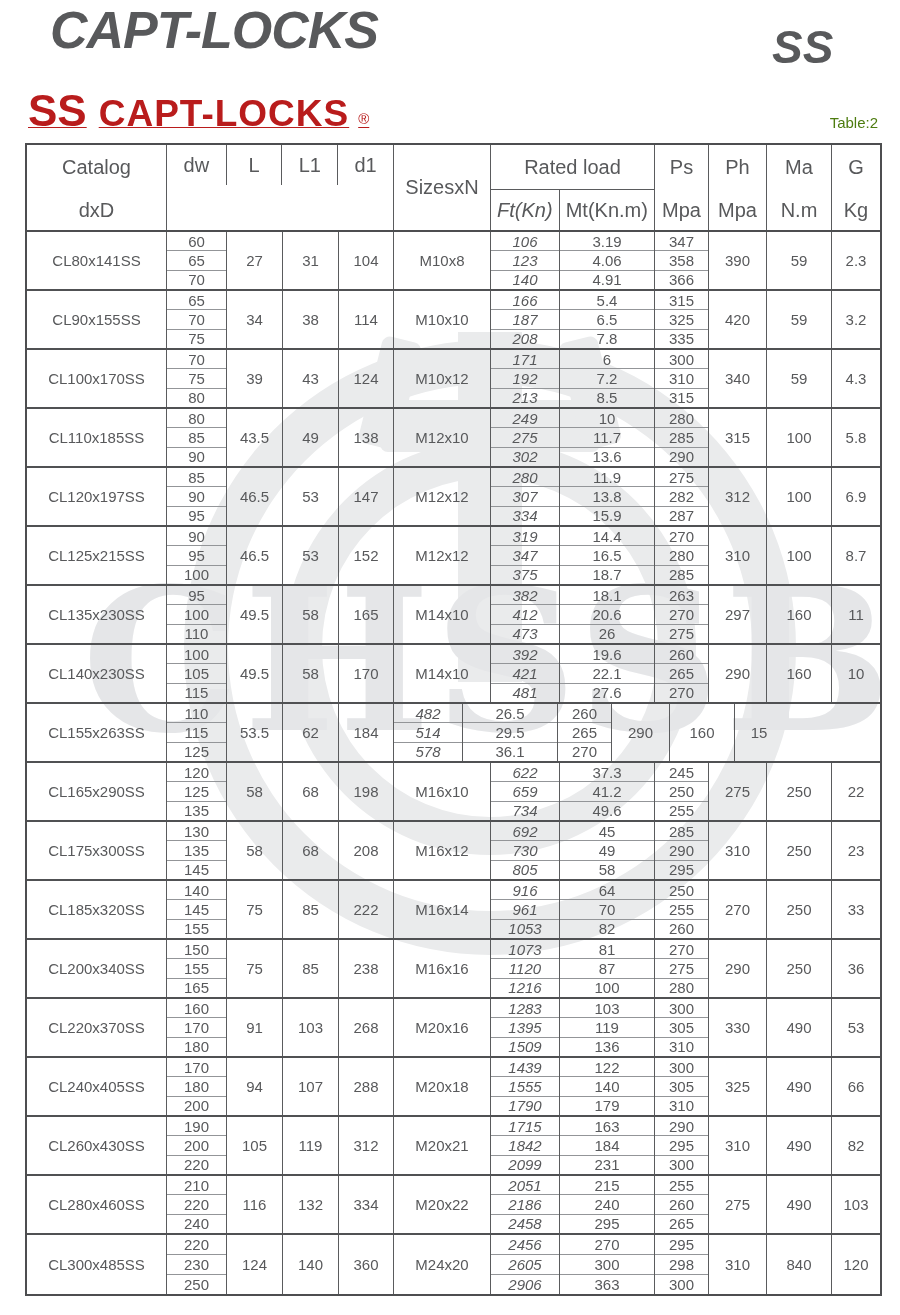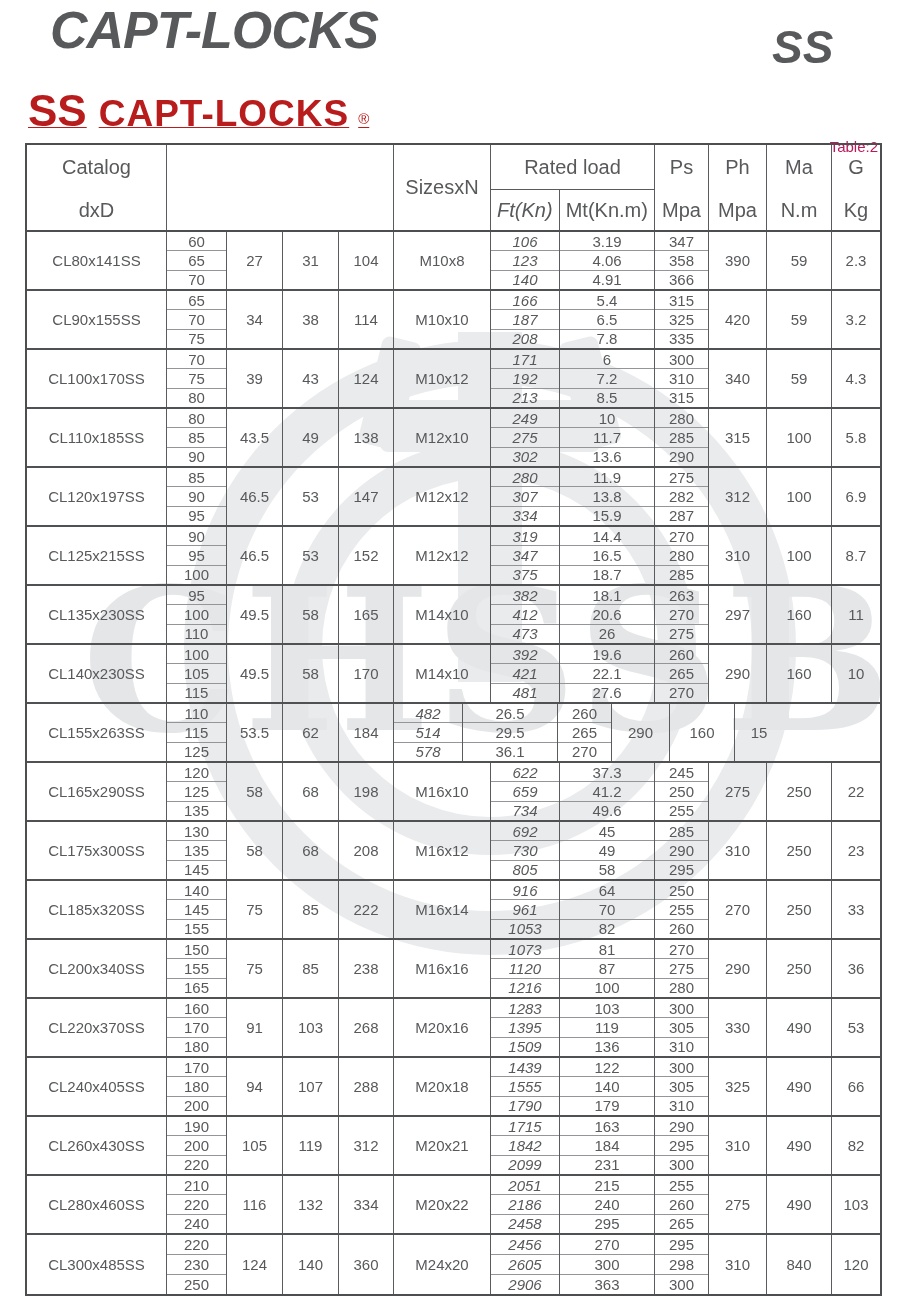--- a/index.html
+++ b/index.html
@@ -18,21 +18,21 @@
     position:absolute;left:772px;top:20px;
     font-size:46px;font-weight:bold;font-style:italic;color:#58595b;
   }
   .subtitle{
     position:absolute;left:28px;top:86px;white-space:nowrap;color:#b91c1c;text-decoration:underline;
   }
   .subtitle .ss{font-size:44px;font-weight:bold;vertical-align:baseline;}
   .subtitle .main{font-size:37px;font-weight:bold;margin-left:12px;letter-spacing:1px;}
   .subtitle .reg{font-size:15px;margin-left:9px;vertical-align:baseline;position:relative;top:-2px;}
   .table-label{
-    position:absolute;right:22px;top:114px;font-size:15px;color:#be185d;margin-top:24px;
+    position:absolute;right:22px;top:114px;font-size:15px;color:#4d7c0f;
   }
 
   
   .watermark{position:absolute;left:156px;top:322px;width:665px;height:660px;z-index:0;}
   .wm-ring-outer{position:absolute;left:28px;top:18px;width:612px;height:615px;
     border:44px solid #eaebec;border-radius:50%;box-sizing:border-box;}
   .wm-ring-inner{position:absolute;left:128px;top:118px;width:412px;height:415px;
     border:38px solid #eaebec;border-radius:50%;box-sizing:border-box;}
   .wm-stem{position:absolute;left:302px;top:10px;width:64px;height:350px;background:#eaebec;}
   .wm-cross{position:absolute;left:224px;top:78px;width:220px;height:52px;background:#eaebec;border-radius:8px;}
@@ -93,20 +93,26 @@
   <div class="wm-text">CHSSB</div>
 </div>
 
 <div class="cl-table">
   <div class="thead">
     <div class="hstack vr w-cat">
       <div class="top">Catalog</div>
       <div class="bot">dxD</div>
     </div>
     <div class="hgroup vr w-fd">
+      <div class="hgroup-subs">
+        <div class="hsub vr w-dw">dw</div>
+        <div class="hsub vr w-l">L</div>
+        <div class="hsub vr w-l1">L1</div>
+        <div class="hsub w-d1">d1</div>
+      </div>
     </div>
     <div class="hcenter vr w-sz">SizesxN</div>
     <div class="hgroup vr w-rated">
       <div class="hgroup-title">Rated load</div>
       <div class="hgroup-subs">
         <div class="hsub vr w-ft">Ft(Kn)</div>
         <div class="hsub w-mt">Mt(Kn.m)</div>
       </div>
     </div>
     <div class="hstack vr w-ps">

